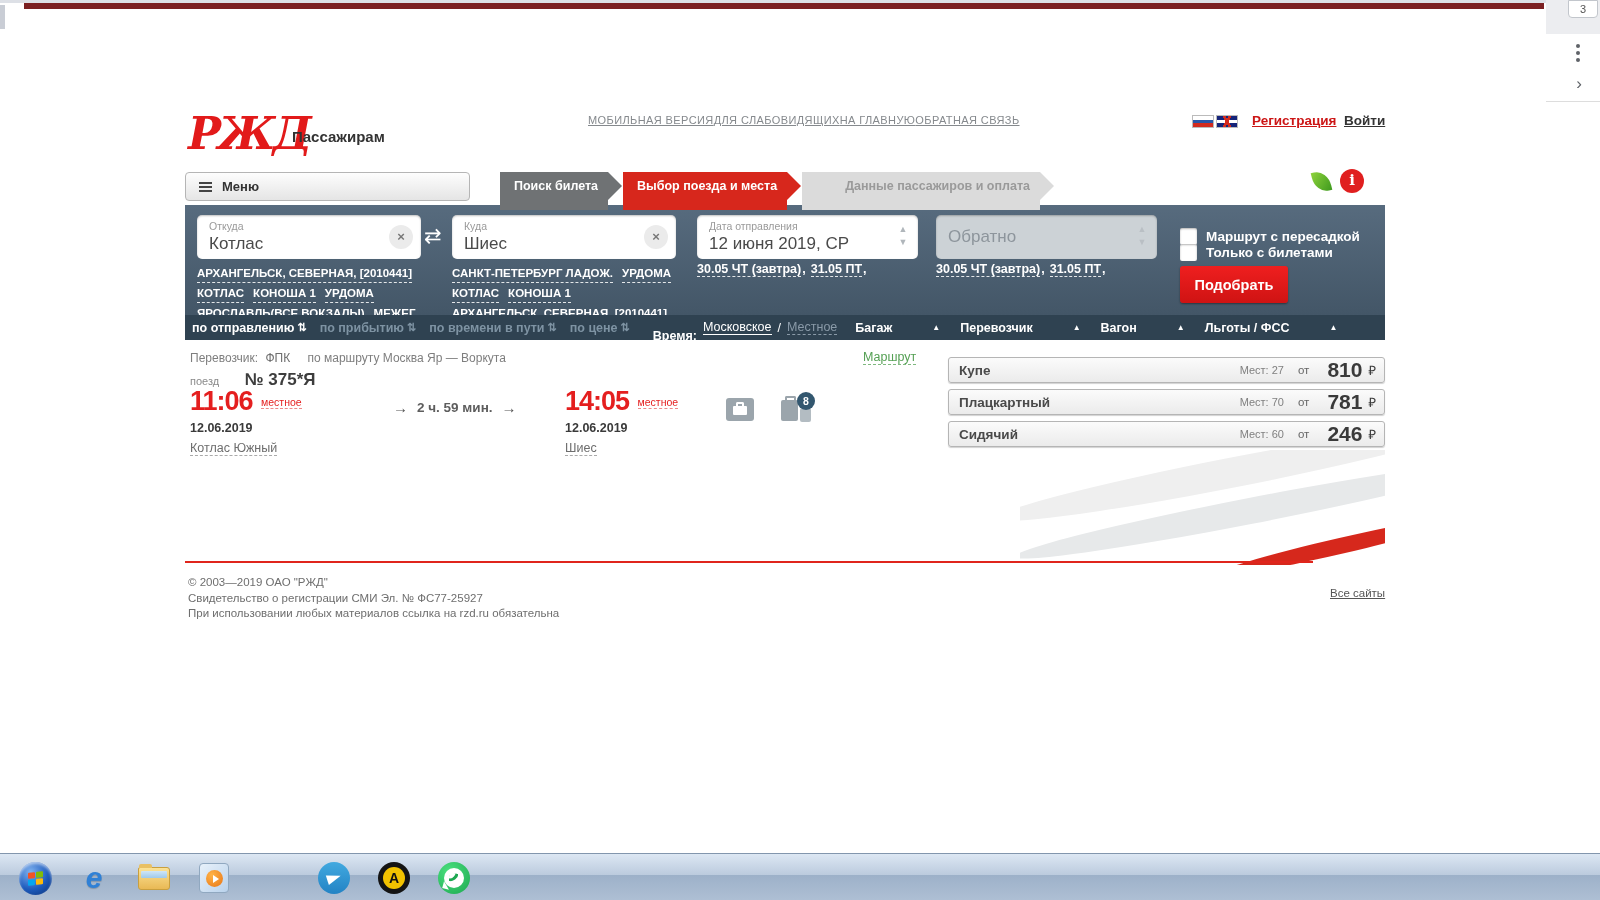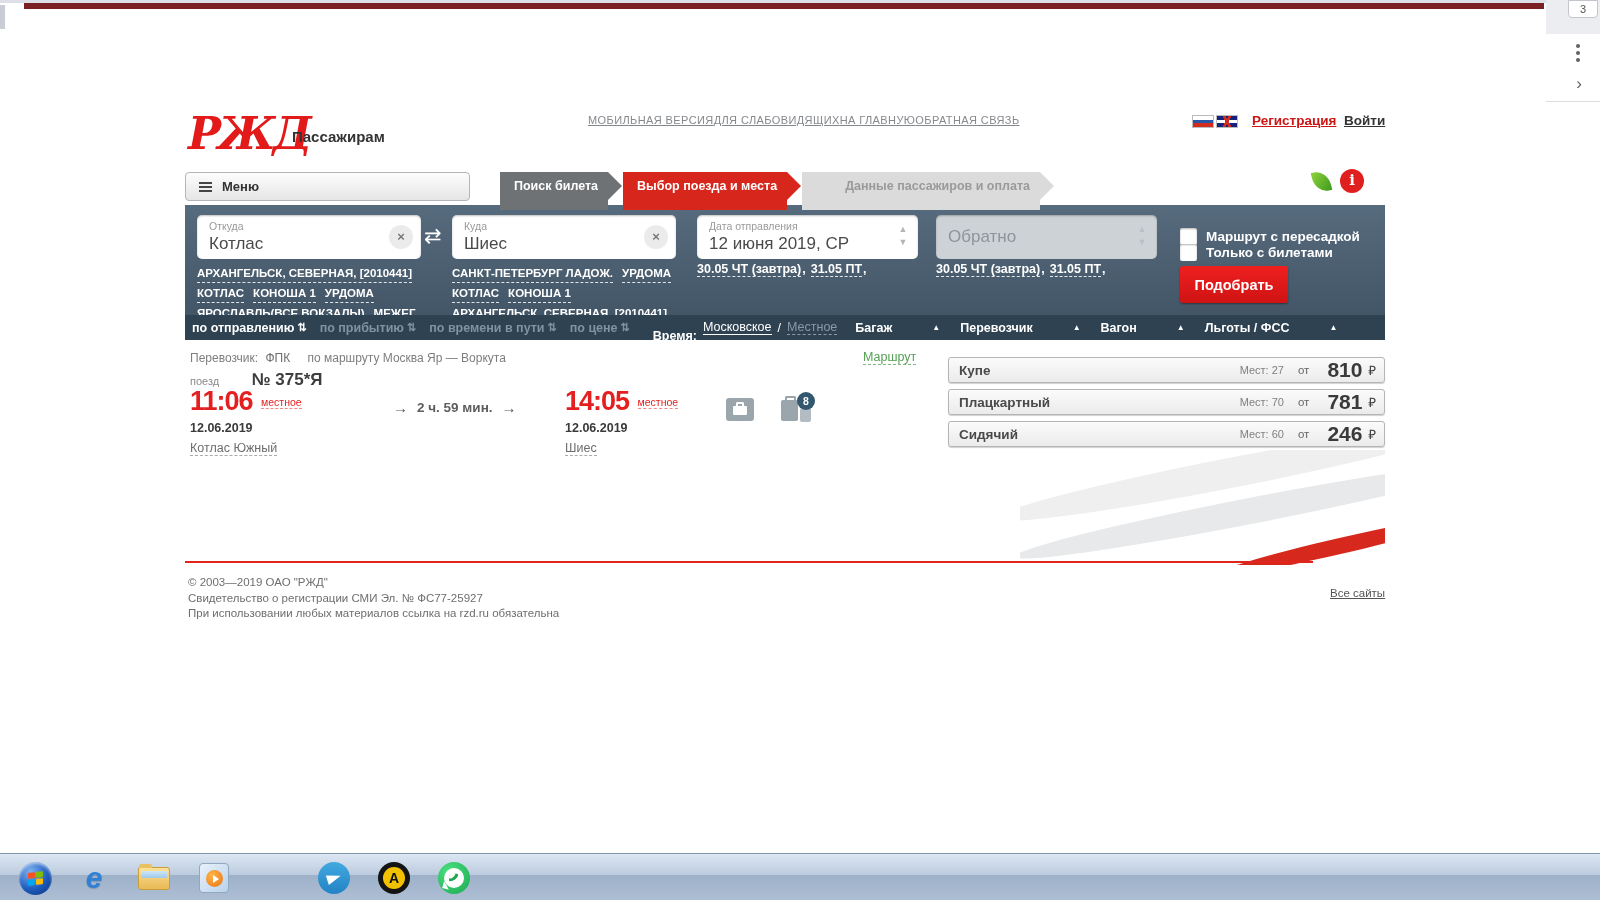--- a/index.html
+++ b/index.html
@@ -107,21 +107,21 @@
   .time-unsel { color:#8a9aa8; border-bottom:1px dashed #8a9aa8; }
   .filters { display:flex; margin-left:18px; }
   .filter { display:flex; align-items:center; color:#fff; font-weight:bold; margin-right:20px; cursor:pointer; white-space:nowrap;gap:35px; }
   .filter .tri { font-size:8px; margin-left:5px; color:#fff; }
 
   
   .carrier-line { left:190px; top:351px; font-size:12px; color:#7e7e7e; }
   .carrier-line b { color:#6e6e6e; font-weight:normal; }
   .route-link { left:863px; top:350px; font-size:12.5px; color:#55a054; border-bottom:1px dashed #7fb97f; cursor:pointer; }
   .train-no { left:190px; top:370px; }
-  .train-no .tlabel { font-size:11px; color:#8a8a8a; margin-right:28px; }
+  .train-no .tlabel { font-size:11px; color:#8a8a8a; margin-right:21px; }
   .train-no .tnum { font-size:17px; font-weight:bold; color:#3d3d3d; }
   .timeblock { top:386px; }
   .tb-dep { left:190px; } .tb-arr { left:565px; }
   .big-time { font-size:27px; font-weight:bold; color:#e41f1f; letter-spacing:-1px; }
   .tz { font-size:10.5px; color:#e41f1f; border-bottom:1px dashed #e88; margin-left:4px; vertical-align:4px; }
   .tdate { font-size:12.5px; font-weight:bold; color:#3a3a3a; margin-top:4px; }
   .tstation { display:inline-block; font-size:12.5px; color:#6d6d6d; border-bottom:1px dashed #aaa; margin-top:6px; }
   .duration { left:393px; top:399px; display:flex; align-items:center; gap:9px;
               font-size:13.5px; font-weight:bold; color:#5d5d5d; }
   .dur-arrow { font-size:15px; color:#555; }

